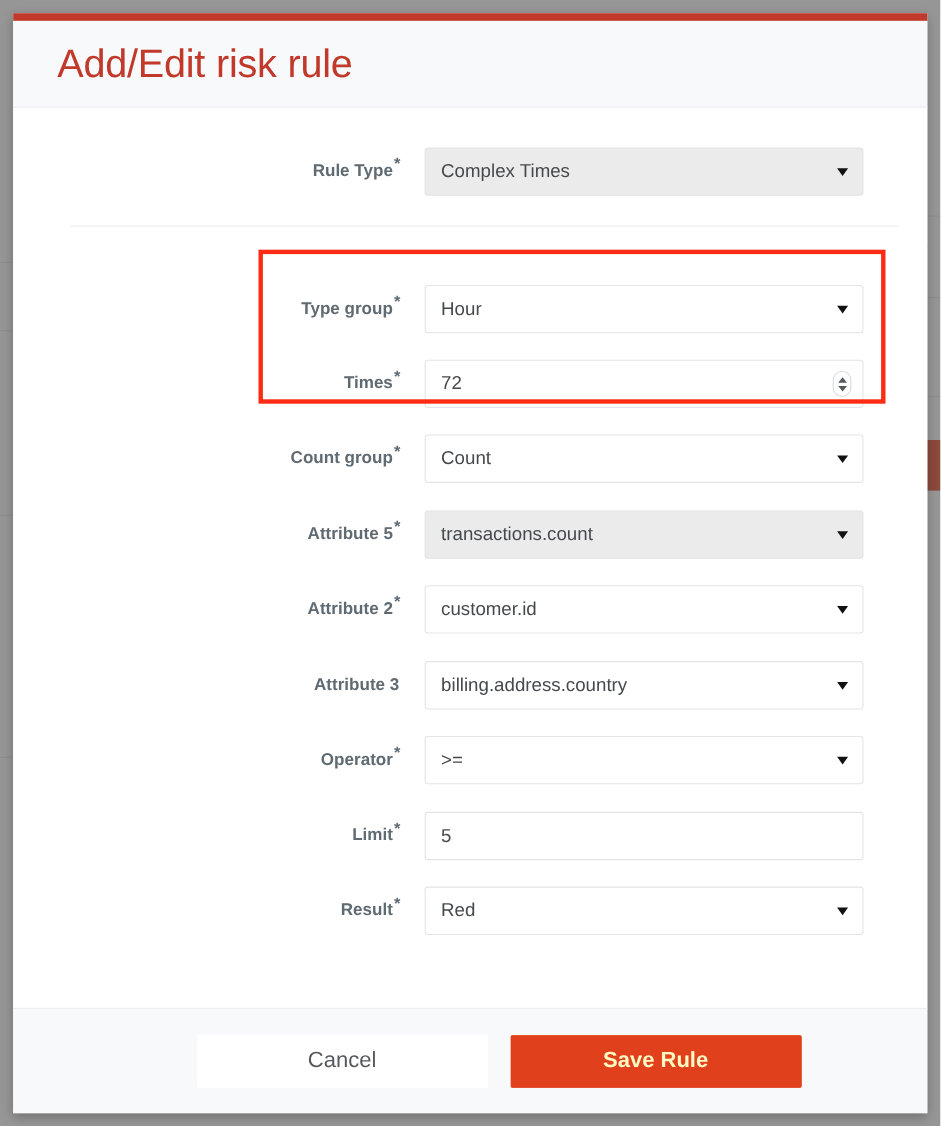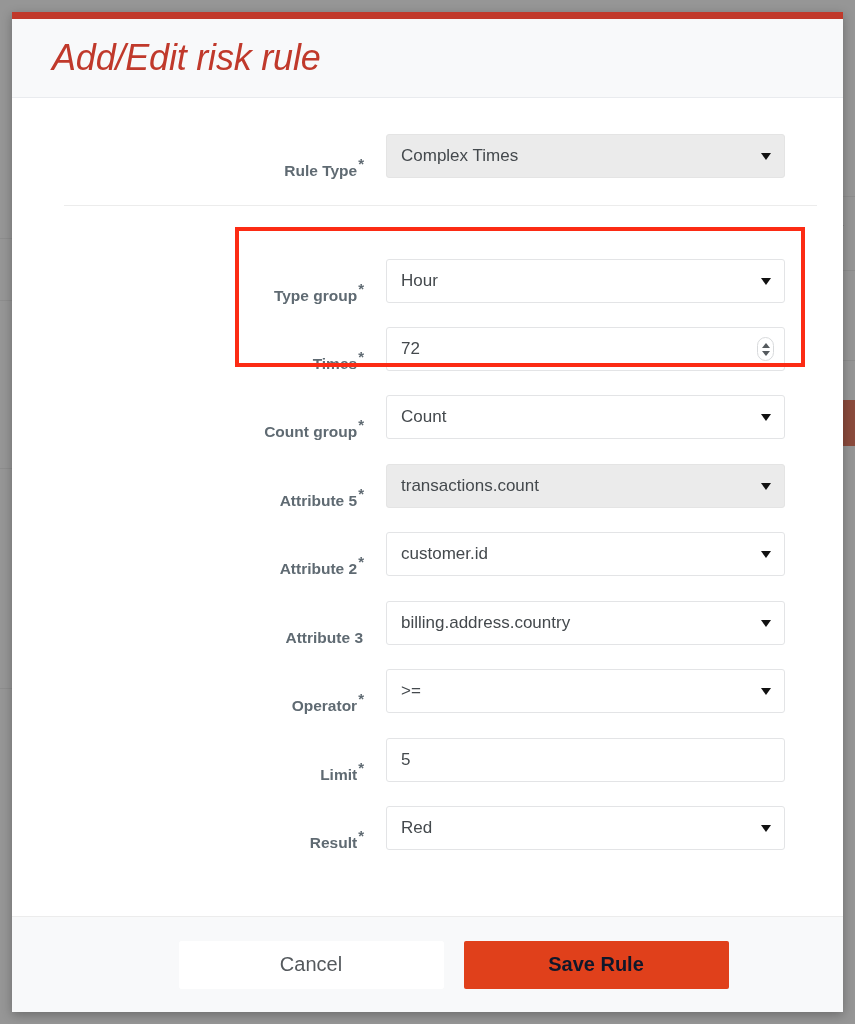--- a/index.html
+++ b/index.html
@@ -83,38 +83,37 @@
     border-bottom: 1px solid #e9ebee;
     display: flex;
     align-items: center;
     padding: 0 0 0 40px;
   }
   .modal-title {
     font-size: 36px;
     color: #c0392b;
     font-weight: normal;
     letter-spacing: -0.2px;
-    font-style: italic;
   }
 
   .modal-body {
     flex: 1 1 auto;
     background: #ffffff;
     position: relative;
     overflow: hidden;
   }
 
   
   .form-row {
     position: absolute;
     left: 0;
     right: 5px;
     height: 44px;
     display: flex;
-    align-items: flex-end;
+    align-items: center;
   }
   .form-label {
     width: 374px;
     text-align: right;
     padding-right: 22px;
     font-size: 15.5px;
     font-weight: bold;
     color: #5f6a72;
     white-space: nowrap;
     line-height: 1;
@@ -223,21 +222,21 @@
   }
   .btn-cancel {
     width: 265px;
     background: #ffffff;
     border-color: #ffffff;
     color: #54595d;
   }
   .btn-save {
     width: 265px;
     background: #e0401b;
-    color: #0f172a;
+    color: #fef9c3;
     font-weight: bold;
   }
 </style>
 </head>
 <body>
 
 <div class="backdrop">
 
   <div class="bg-rule" style="top:238px"></div>
   <div class="bg-rule" style="top:300px"></div>

